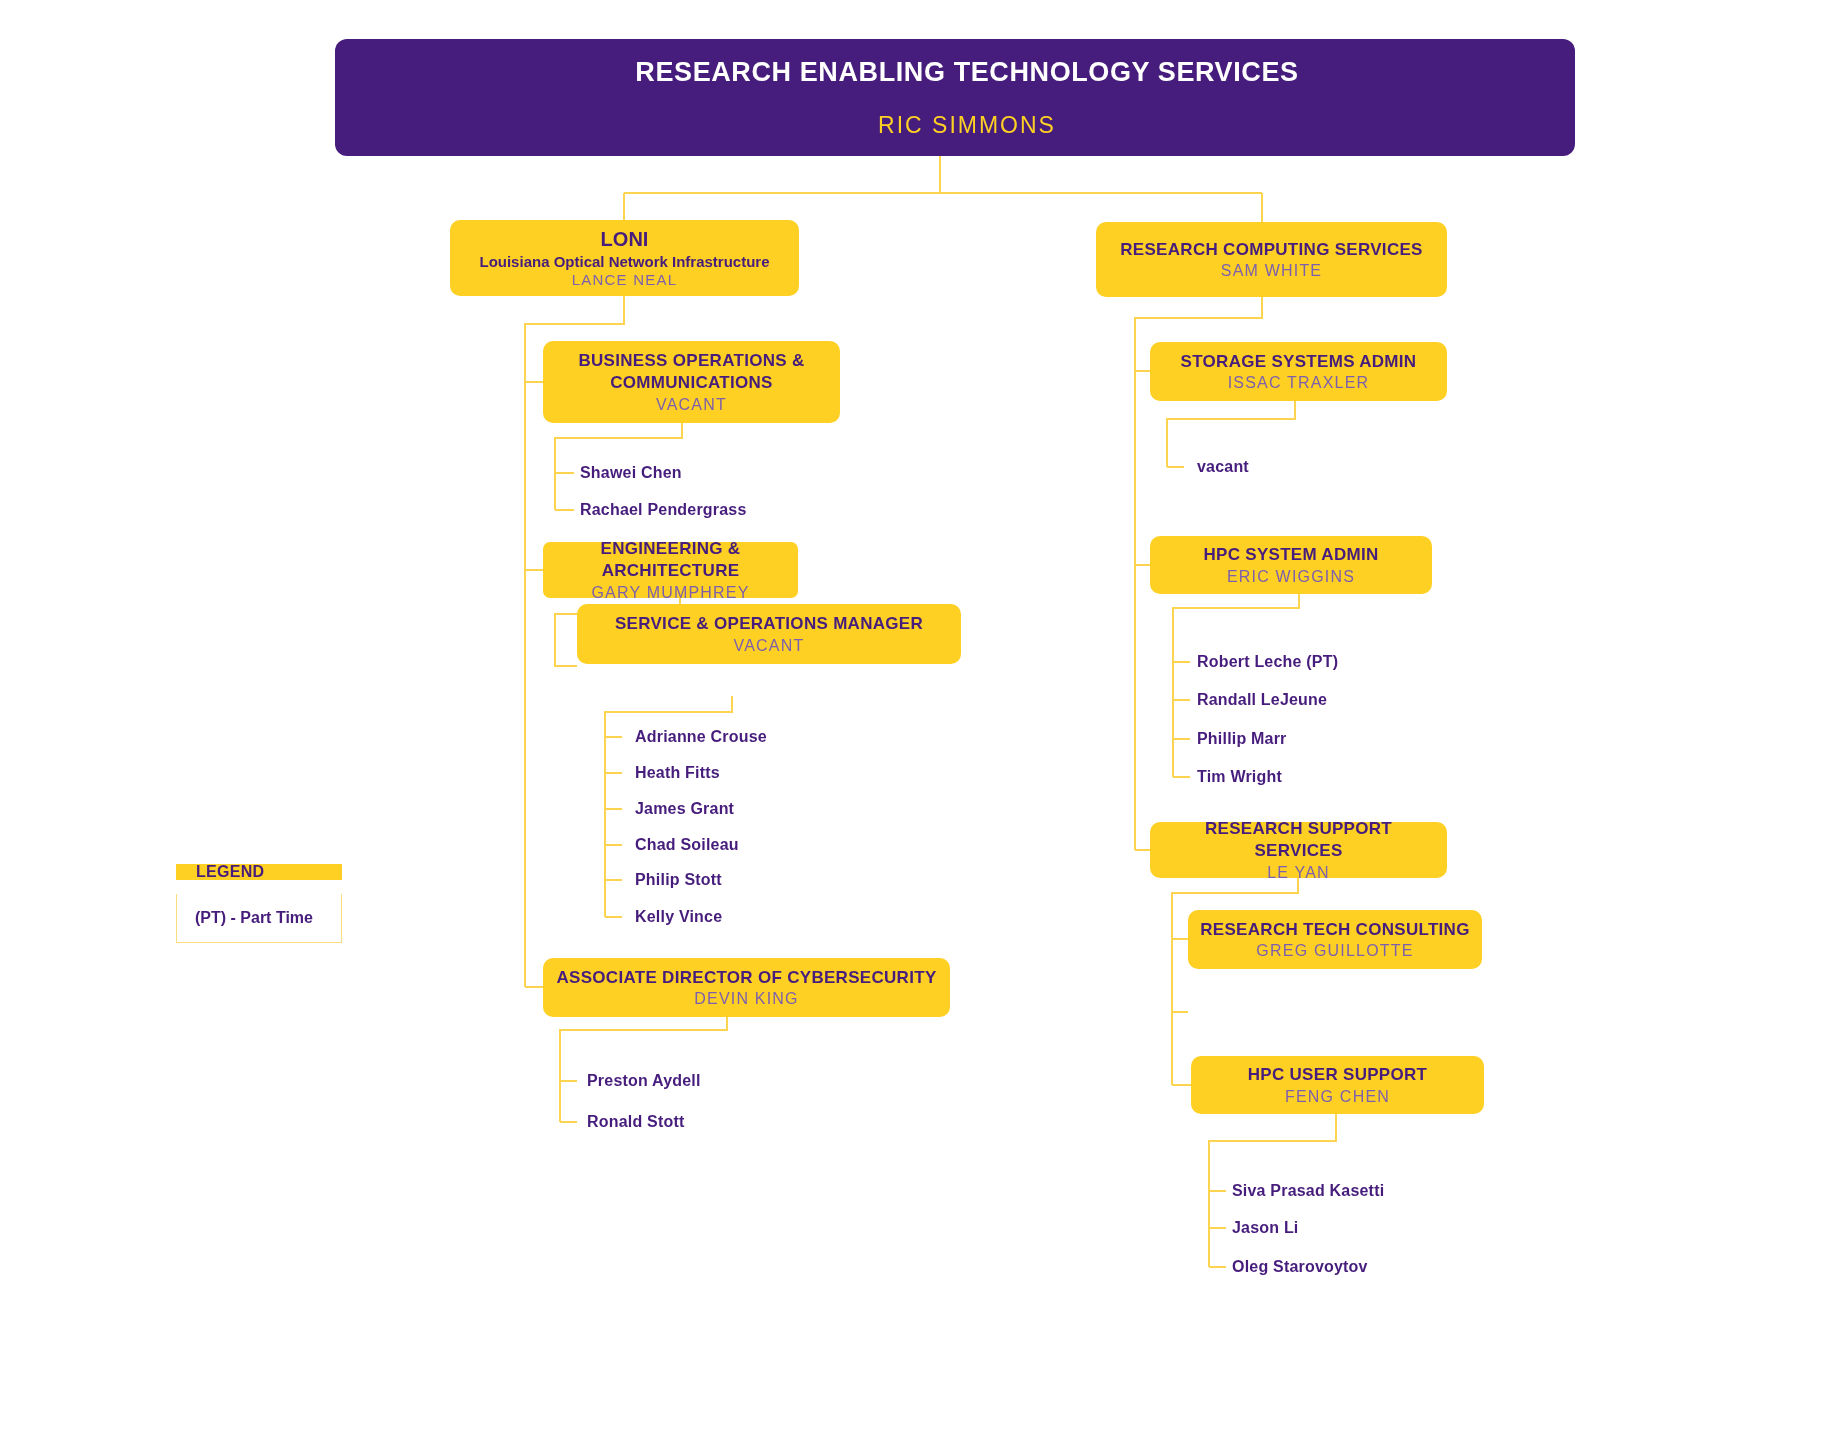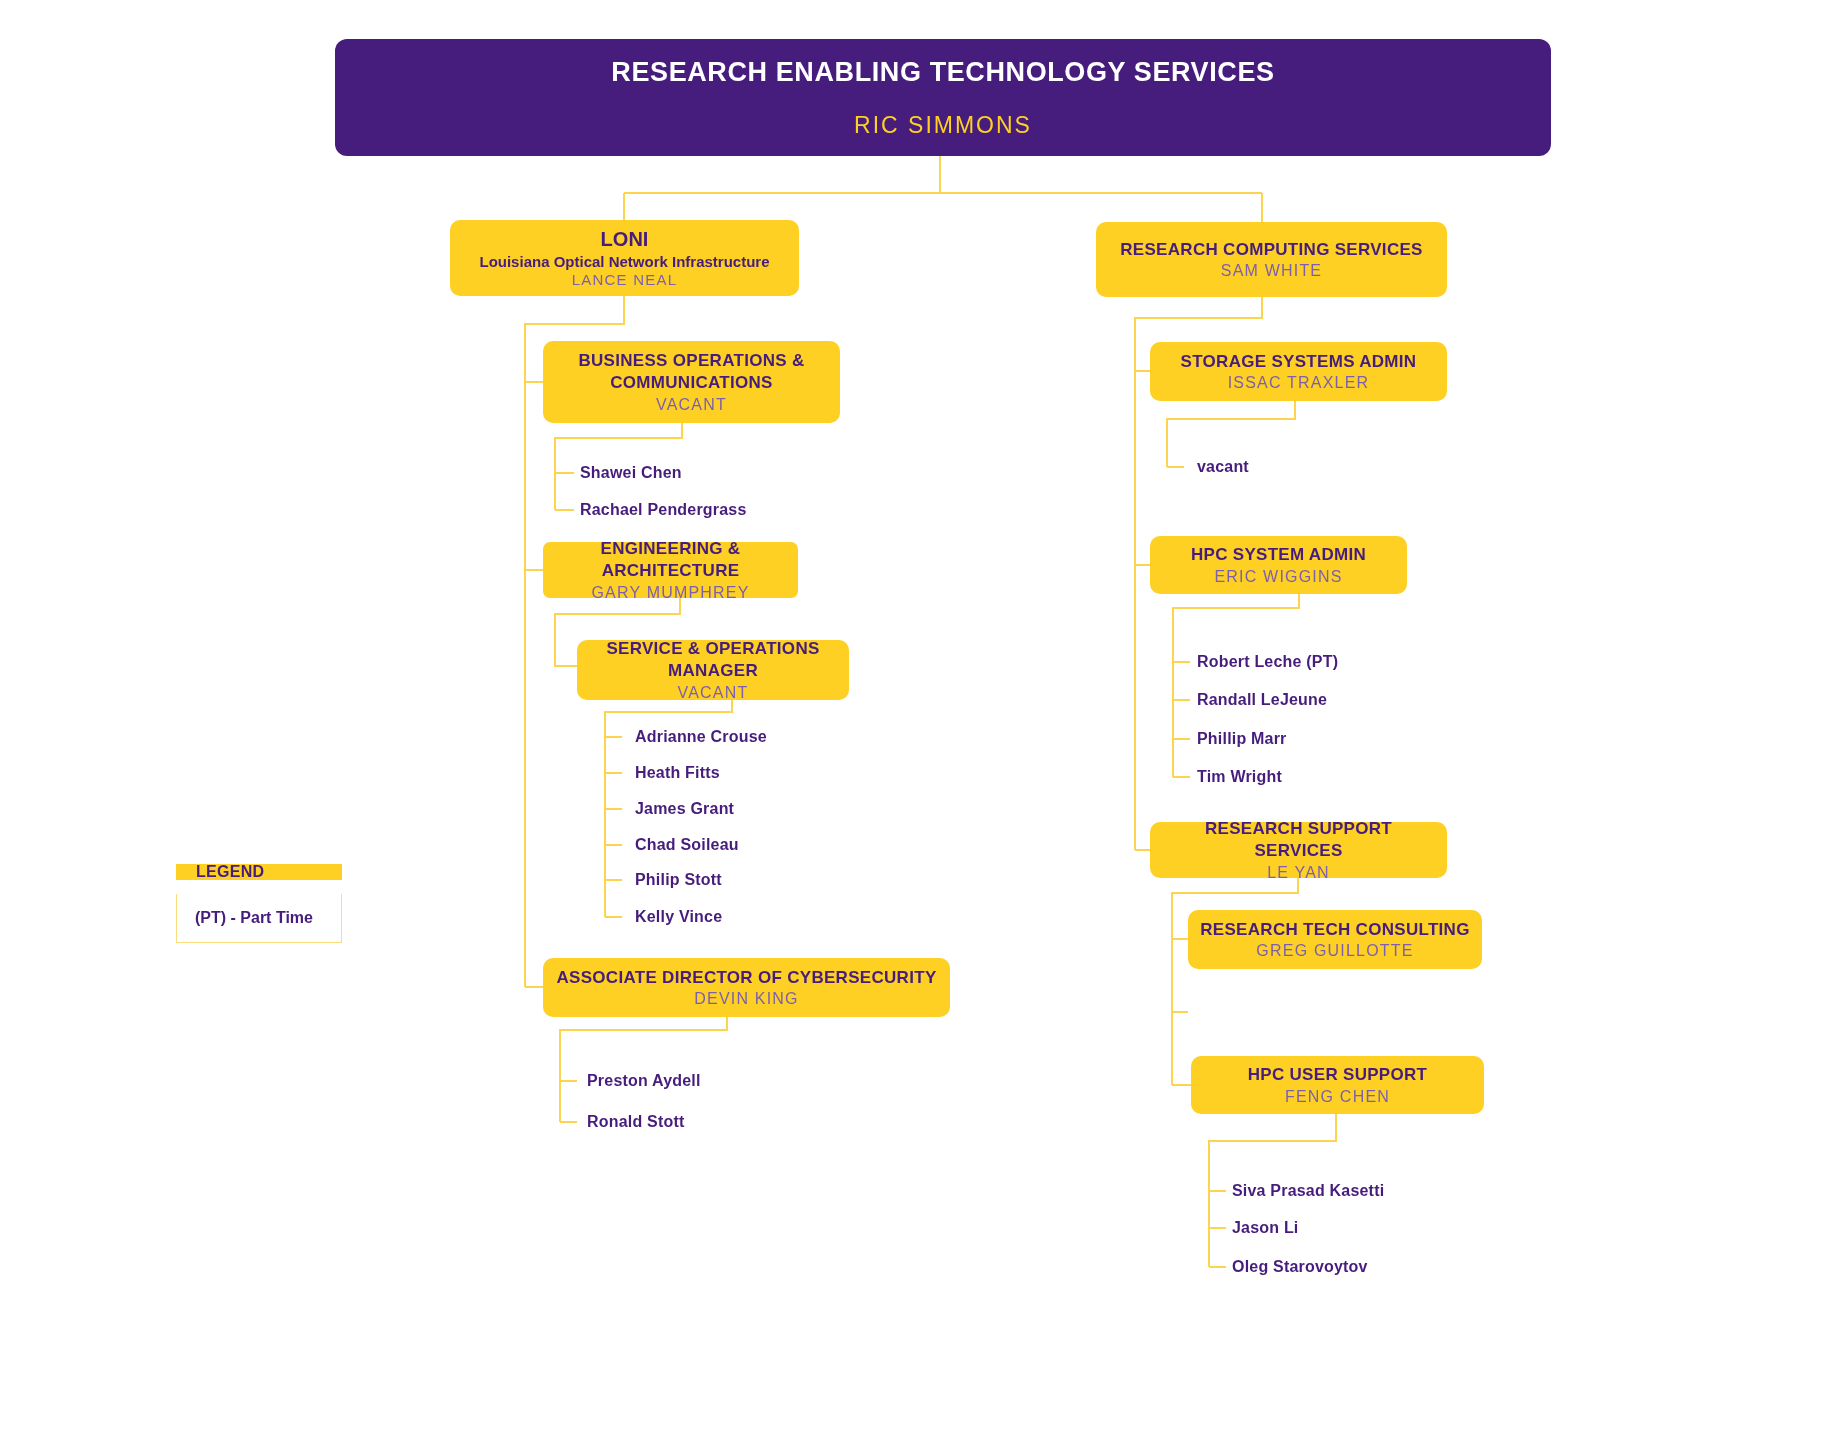--- a/index.html
+++ b/index.html
@@ -11,21 +11,21 @@
   .box{
     position:absolute;background:#FDD023;border-radius:10px;
     display:flex;flex-direction:column;align-items:center;justify-content:center;
     text-align:center;padding:4px 10px;box-sizing:border-box;
   }
   .box-title{font-weight:bold;color:#461D7C;font-size:17px;line-height:1.28;letter-spacing:.3px;}
   .box-person{color:#7C5FAE;font-size:16px;font-weight:normal;letter-spacing:1.2px;margin-top:2px;}
   .hdr{
     position:absolute;left:335px;top:39px;width:1216px;height:117px;
     background:#461D7C;border-radius:12px;display:flex;flex-direction:column;
-    align-items:center;justify-content:center;text-align:center;
+    align-items:center;justify-content:center;text-align:center;padding-left:24px;
   }
   .hdr-title{color:#ffffff;font-weight:bold;font-size:27px;letter-spacing:.6px;}
   .hdr-person{color:#FDD023;font-size:23px;letter-spacing:2px;margin-top:24px;}
   .loni-title{font-weight:bold;color:#461D7C;font-size:20px;line-height:1.15;}
   .loni-sub{font-weight:bold;color:#461D7C;font-size:15px;margin-top:2px;}
   .staff{
     position:absolute;color:#461D7C;font-weight:bold;font-size:16px;
     white-space:nowrap;line-height:22px;letter-spacing:.2px;
   }
   .legend-hd{
@@ -73,41 +73,41 @@
   <div class="box" style="left:543px;top:341px;width:297px;height:82px;">
     <div class="box-title">BUSINESS OPERATIONS &amp; COMMUNICATIONS</div>
     <div class="box-person">VACANT</div>
   </div>
 
   <div class="box" style="left:543px;top:542px;width:255px;height:56px;border-radius:7px;">
     <div class="box-title">ENGINEERING &amp; ARCHITECTURE</div>
     <div class="box-person">GARY MUMPHREY</div>
   </div>
 
-  <div class="box" style="left:577px;top:640px;width:272px;height:60px;">
+  <div class="box" style="left:577px;top:604px;width:384px;height:60px;">
     <div class="box-title">SERVICE &amp; OPERATIONS MANAGER</div>
     <div class="box-person">VACANT</div>
   </div>
 
   <div class="box" style="left:543px;top:958px;width:407px;height:59px;">
     <div class="box-title">ASSOCIATE DIRECTOR OF CYBERSECURITY</div>
     <div class="box-person">DEVIN KING</div>
   </div>
 
   <div class="box" style="left:1096px;top:222px;width:351px;height:75px;">
     <div class="box-title">RESEARCH COMPUTING SERVICES</div>
     <div class="box-person">SAM WHITE</div>
   </div>
 
   <div class="box" style="left:1150px;top:342px;width:297px;height:59px;">
     <div class="box-title">STORAGE SYSTEMS ADMIN</div>
     <div class="box-person">ISSAC TRAXLER</div>
   </div>
 
-  <div class="box" style="left:1150px;top:536px;width:257px;height:58px;align-items:center;">
+  <div class="box" style="left:1150px;top:536px;width:282px;height:58px;align-items:center;">
     <div class="box-title">HPC SYSTEM ADMIN</div>
     <div class="box-person">ERIC WIGGINS</div>
   </div>
 
   <div class="box" style="left:1150px;top:822px;width:297px;height:56px;">
     <div class="box-title">RESEARCH SUPPORT SERVICES</div>
     <div class="box-person">LE YAN</div>
   </div>
 
   <div class="box" style="left:1188px;top:910px;width:294px;height:59px;">

